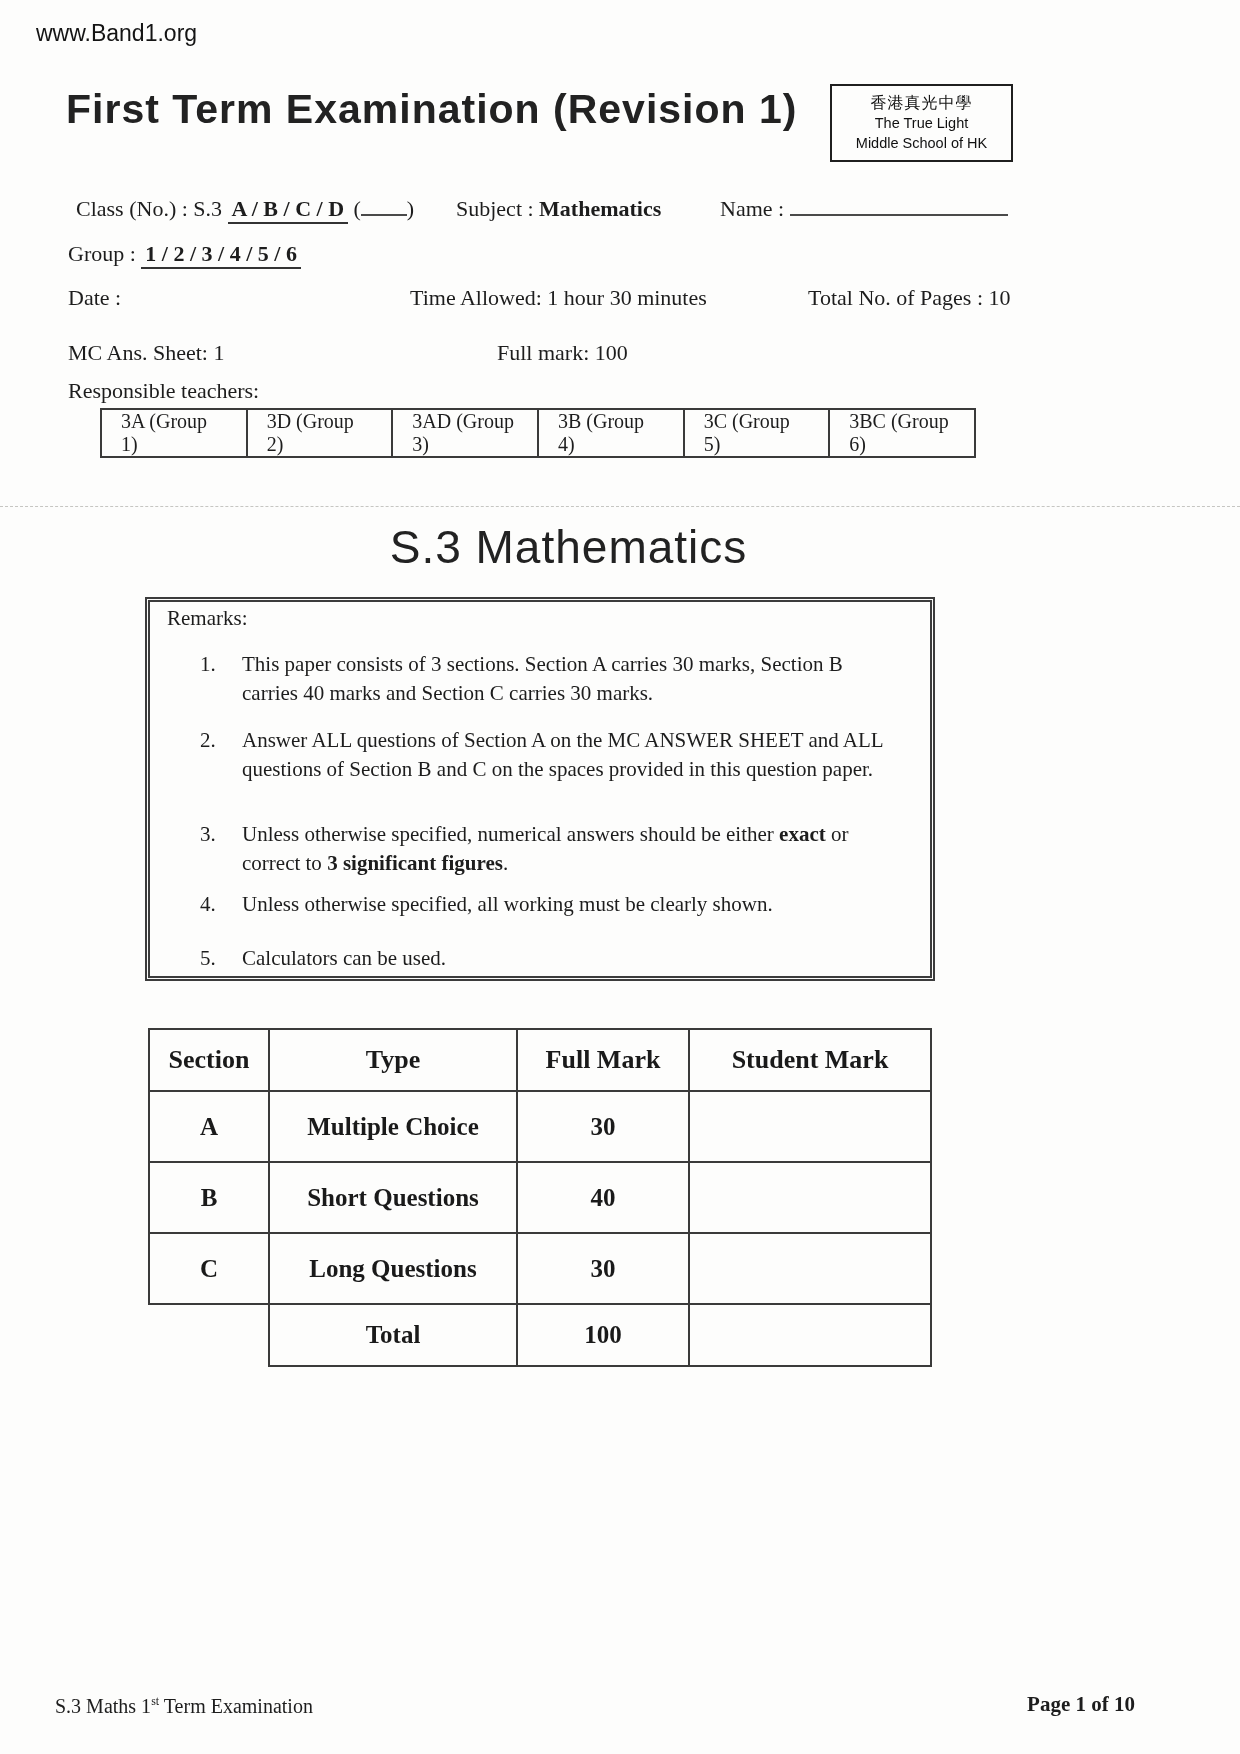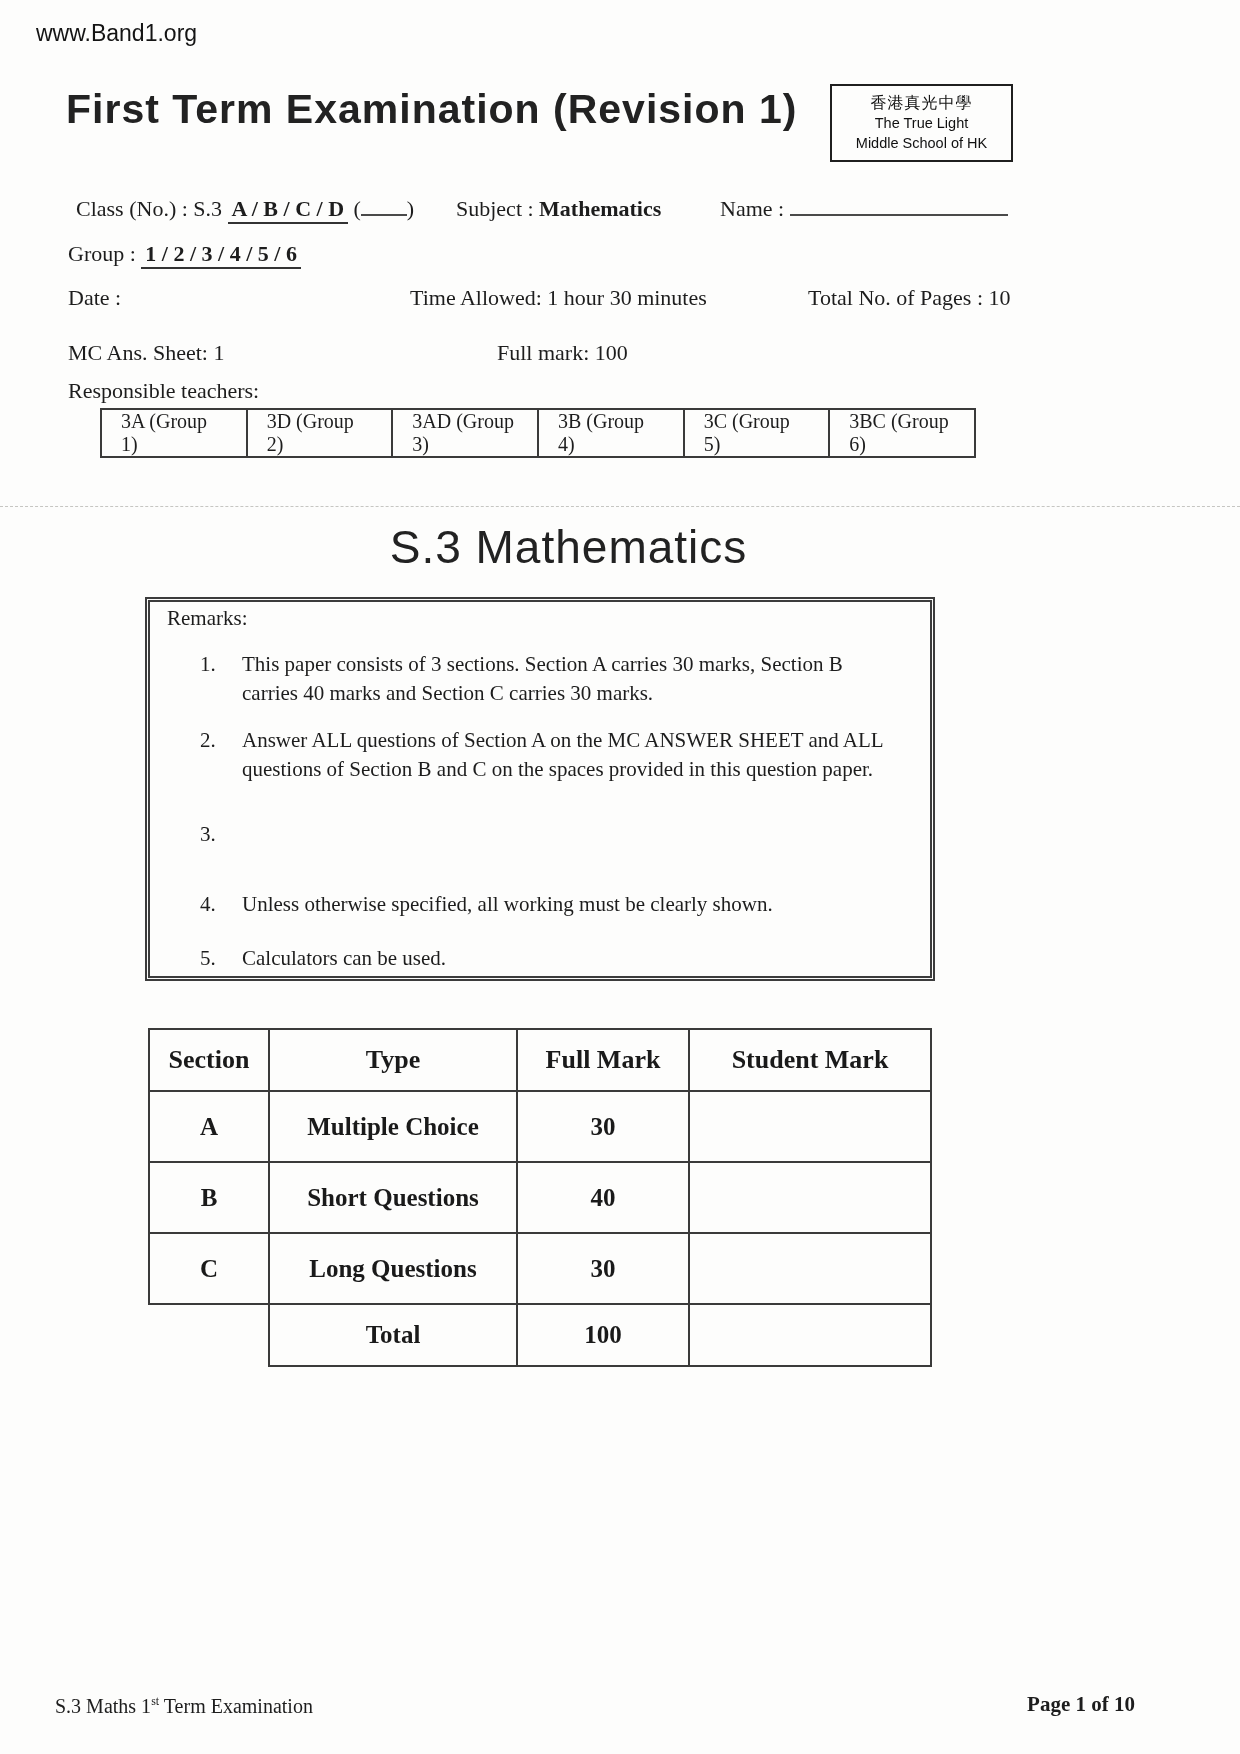--- a/index.html
+++ b/index.html
@@ -191,20 +191,21 @@
     <span>This paper consists of 3 sections.   Section A carries 30 marks, Section B carries 40 marks and Section C carries 30 marks.</span>
   </div>
 
   <div class="rm-item" style="top:124px;">
     <span class="rm-num">2.</span>
     <span>Answer ALL questions of Section A on the MC ANSWER SHEET and ALL questions of Section B and C on the spaces provided in this question paper.</span>
   </div>
 
   <div class="rm-item" style="top:218px;">
     <span class="rm-num">3.</span>
+    <span><span>Unless otherwise specified, numerical answers should be either </span><span class="b">exact</span><span> or correct to </span><span class="b">3 significant figures</span><span>.</span></span>
   </div>
 
   <div class="rm-item" style="top:288px;">
     <span class="rm-num">4.</span>
     <span>Unless otherwise specified, all working must be clearly shown.</span>
   </div>
 
   <div class="rm-item" style="top:342px;">
     <span class="rm-num">5.</span>
     <span>Calculators can be used.</span>

